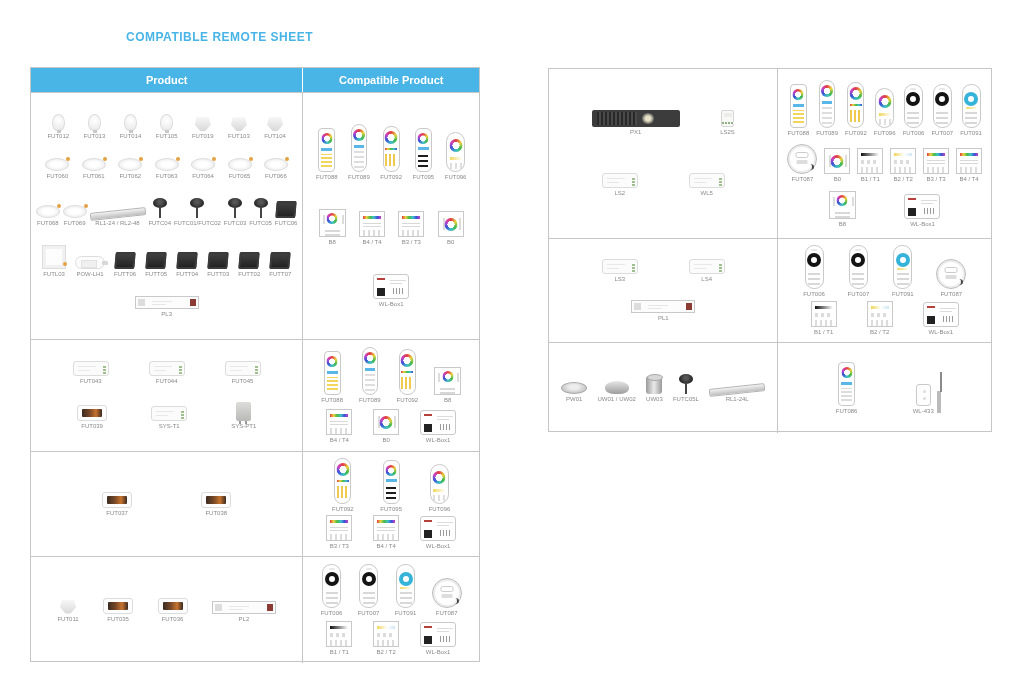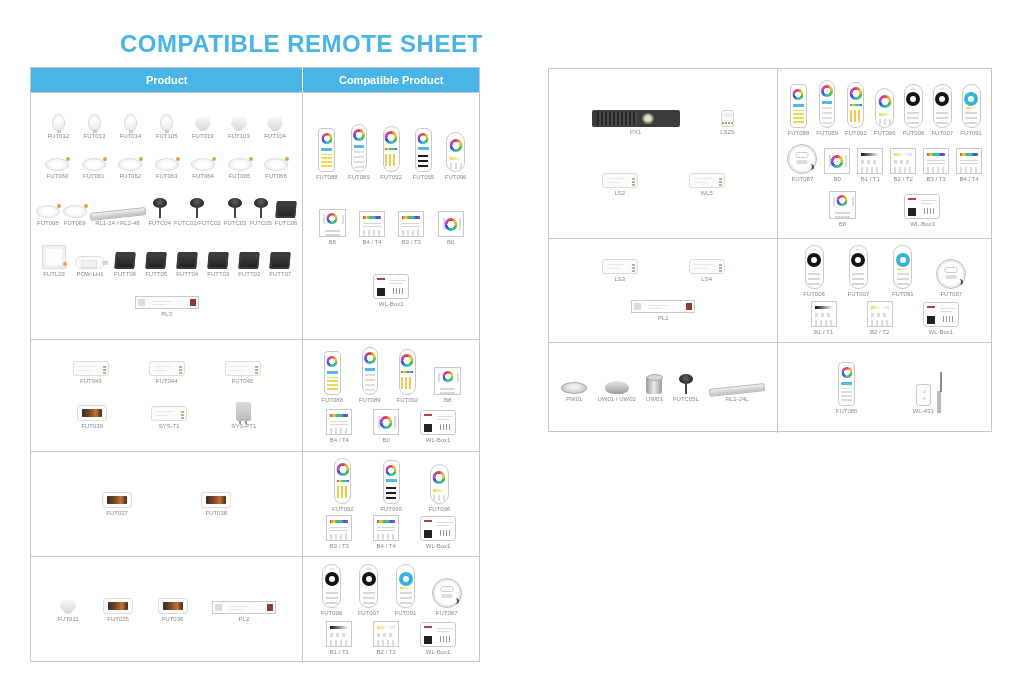--- a/index.html
+++ b/index.html
@@ -5,21 +5,21 @@
   :root{
     --accent:#49b4e6;
     --border:#c6c6c6;
     --label:#8a8a8a;
   }
   *{box-sizing:border-box;margin:0;padding:0;}
   html,body{background:#fff;}
   body{font-family:"Liberation Sans", sans-serif;}
   #sheet{position:relative;width:1024px;height:699px;background:#fff;overflow:hidden;}
 
-  .title{position:absolute;left:120px;top:30px;font-size:24px;font-weight:bold;
+  .title{position:absolute;left:126px;top:30px;font-size:12px;font-weight:bold;
          color:var(--accent);letter-spacing:.5px;}
 
   .table{position:absolute;border:1px solid var(--border);background:#fff;}
   #left-table{left:30px;top:67px;width:450px;height:595px;}
   #right-table{left:548px;top:68px;width:444px;height:364px;}
 
   .thead{display:flex;height:24px;background:var(--accent);}
   .th{display:flex;align-items:center;justify-content:center;color:#fff;
       font-size:11px;font-weight:bold;}
   .th.product-th{width:272px;}

